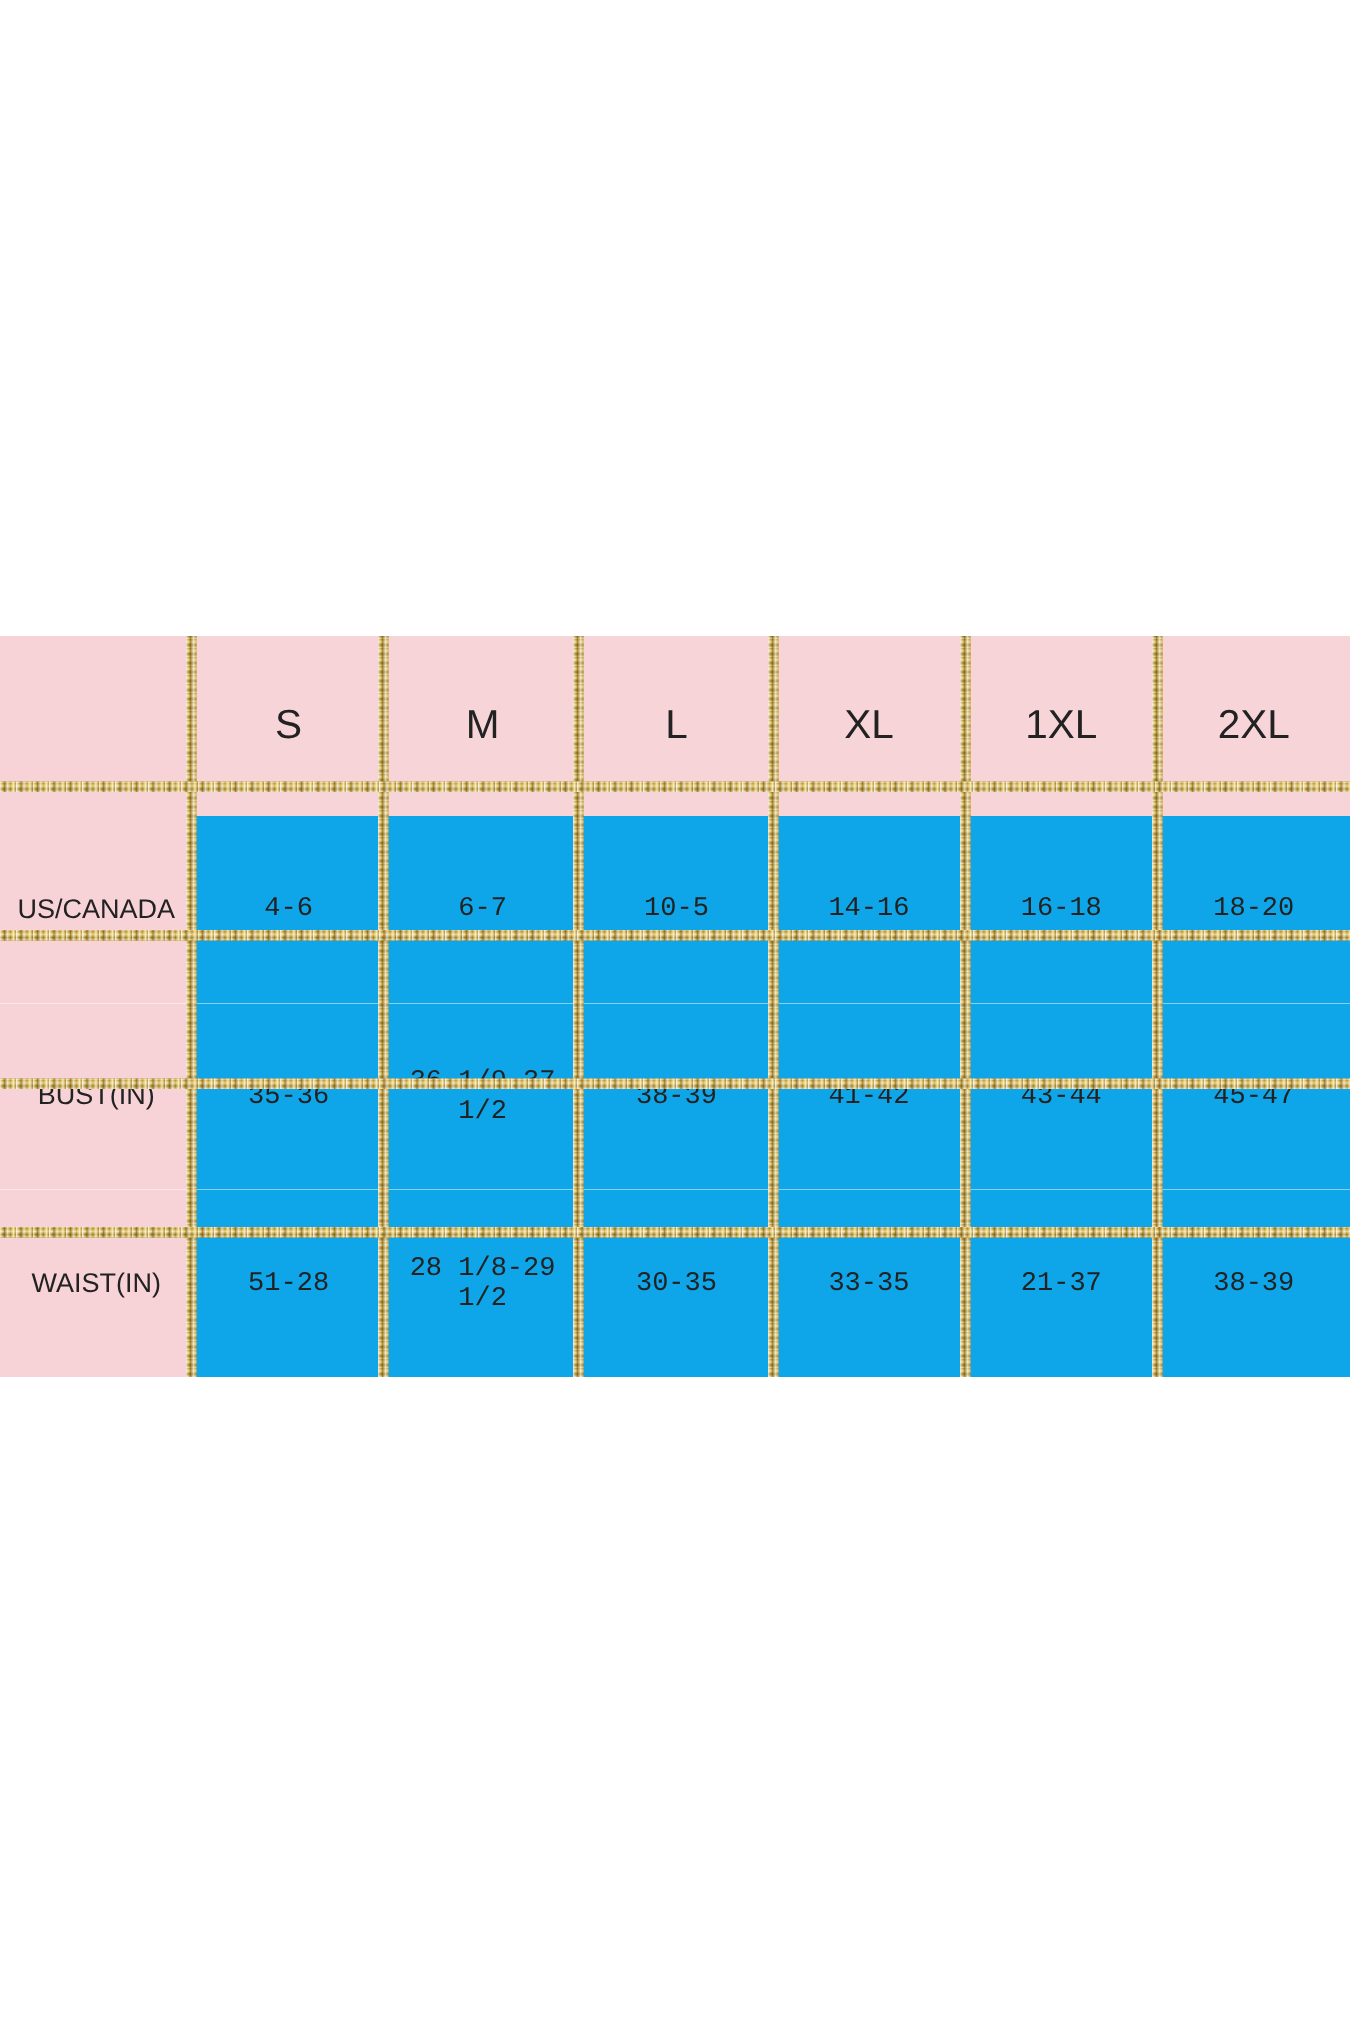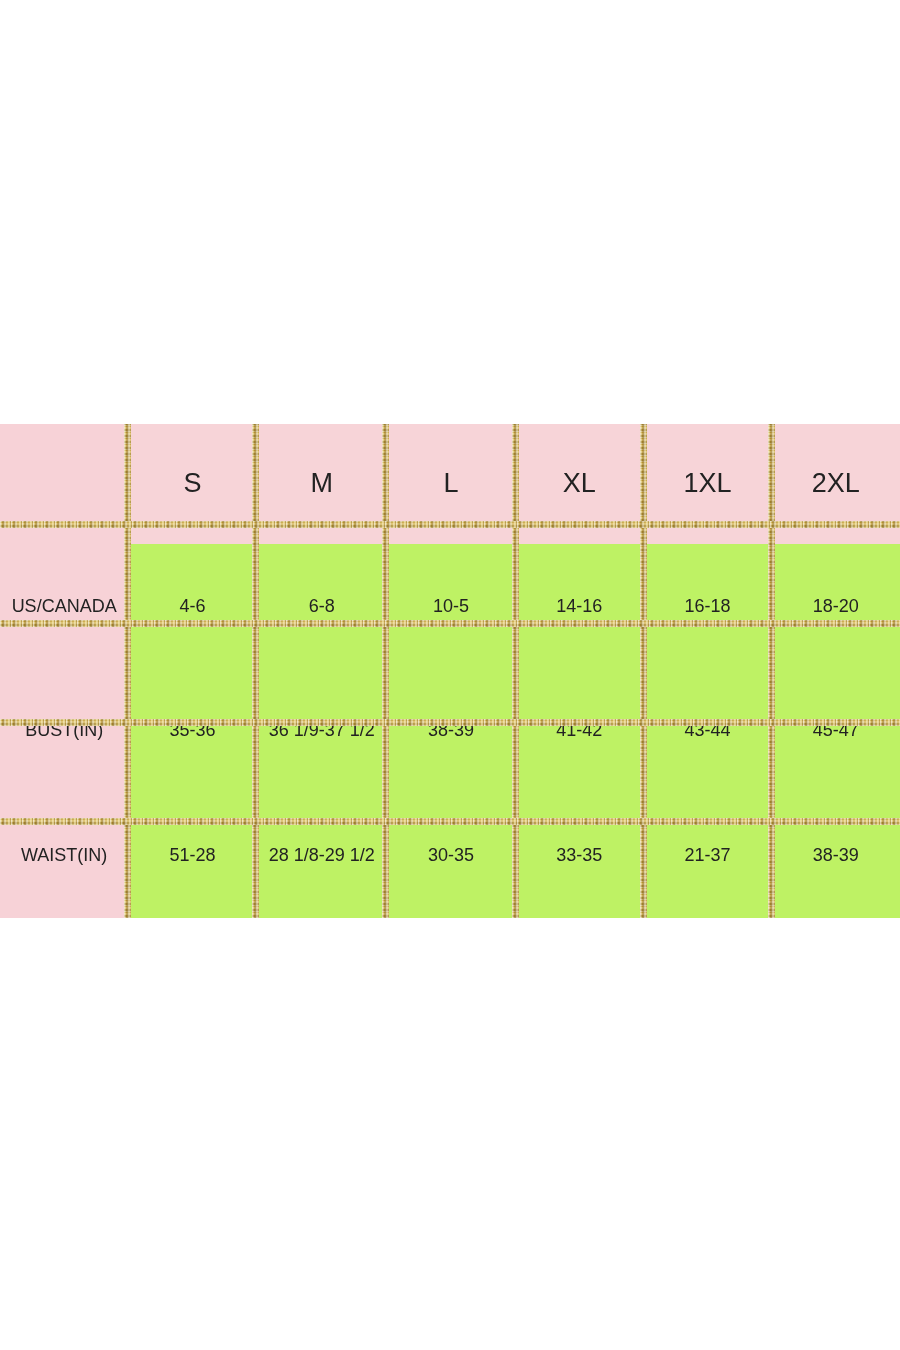--- a/index.html
+++ b/index.html
@@ -55,21 +55,21 @@
     pointer-events: none;
     z-index: 5;
   }
   .gold-v { width: 7px; top: 0; bottom: 0; }
   .gold-h { height: 7px; left: 0; right: 0; }
 
   .header-row td { height: 100px; font-size: 27px; }
   .data-row td { height: 104px; font-size: 18px; }
 
   .cell-pink   { background: #f7d4d8; }
-  .cell-light  { background: #bef264; }
+  .cell-light  { background: #0ea5e9; font-family: Liberation Mono, monospace; }
   .cell-rowhdr { background: #f7d2d7; font-size: 18px; }
   .cell-corner { background: #f7d2d7; }
 
   .size-label { font-size: 27px; color: #1c1c1c; }
   .row-label  { font-size: 18px; color: #1c1c1c; }
   .val        { font-size: 18px; color: #1c1c1c; }
 </style>
 </head>
 <body>
 
@@ -92,21 +92,21 @@
         <td class="cell-pink size-label">M</td>
         <td class="cell-pink size-label">L</td>
         <td class="cell-pink size-label">XL</td>
         <td class="cell-pink size-label">1XL</td>
         <td class="cell-pink size-label">2XL</td>
       </tr>
 
       <tr class="data-row">
         <td class="cell-rowhdr row-label">US/CANADA</td>
         <td class="cell-light val">4-6</td>
-        <td class="cell-light val">6-8</td>
+        <td class="cell-light val">6-7</td>
         <td class="cell-light val">10-5</td>
         <td class="cell-light val">14-16</td>
         <td class="cell-light val">16-18</td>
         <td class="cell-light val">18-20</td>
       </tr>
 
       <tr class="data-row">
         <td class="cell-rowhdr row-label">BUST(IN)</td>
         <td class="cell-light val">35-36</td>
         <td class="cell-light val">36 1/9-37 1/2</td>

